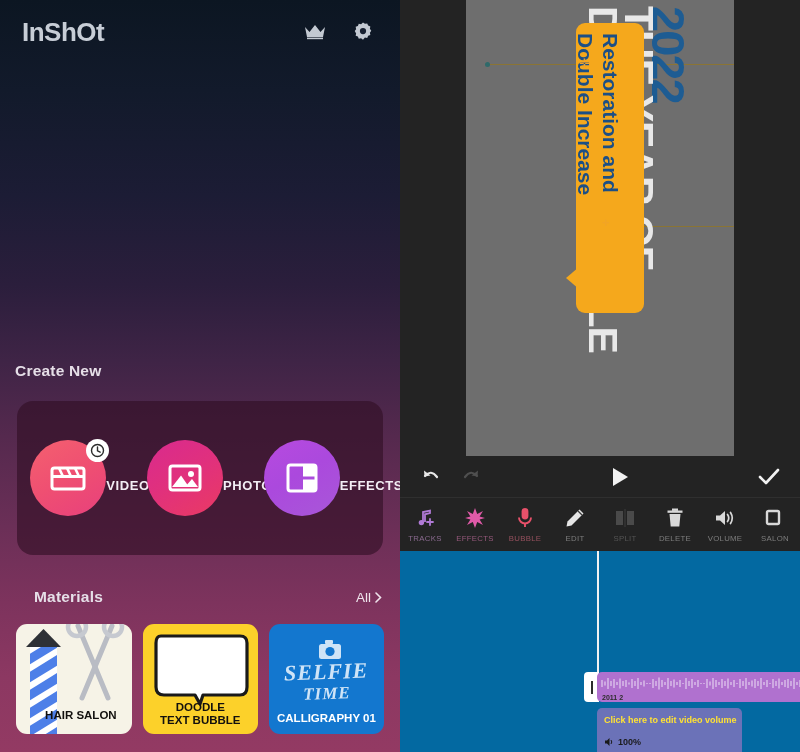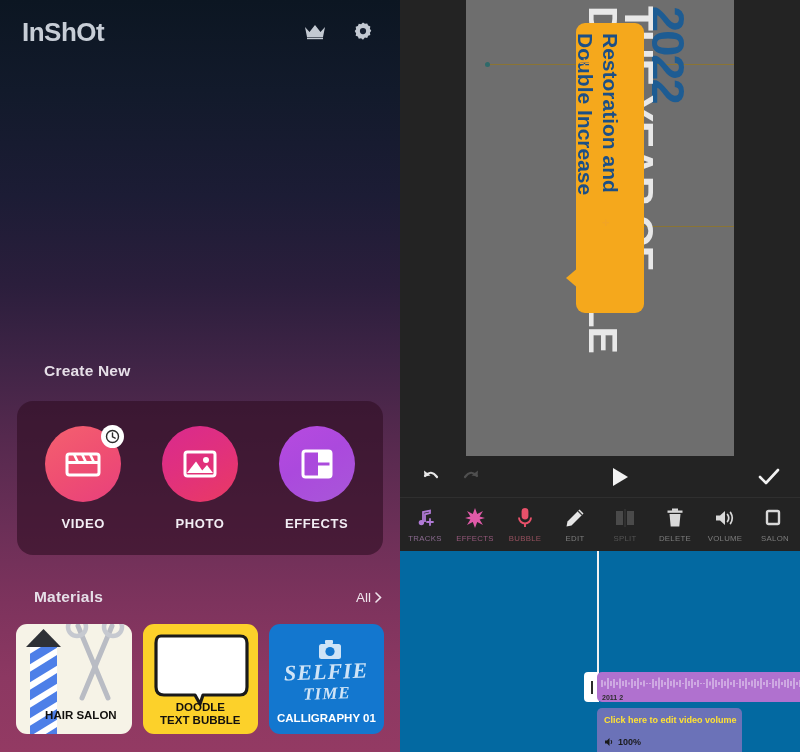--- a/index.html
+++ b/index.html
@@ -26,32 +26,32 @@
   .logo {
     font-size: 26px; font-weight: bold; color: #c7cdd6;
     letter-spacing: -0.5px;
   }
   .topbar-spacer { flex: 1; }
   .topicon { width: 30px; height: 30px; display:flex; align-items:center; justify-content:center; margin-left: 18px; }
   .topicon svg { display:block; }
 
   .section-title {
     color: #e6dfe8; font-size: 15.5px; font-weight: bold;
-    padding-left: 44px; letter-spacing: 0.2px;
+    padding-left: 15px; letter-spacing: 0.2px;
   }
   #create-title { margin-top: 298px; }
 
   .create-card {
     margin: 21px 17px 0 17px; height: 154px;
     background: rgba(48,14,36,0.62);
     border-radius: 16px;
     display: flex; align-items: center; justify-content: space-around;
     padding: 0 8px;
   }
-  .create-item { display: flex; flex-direction: column; align-items: center; width: 106px; }
+  .create-item { display: flex; flex-direction: row; align-items: center; width: 106px; }
   .circle-wrap { position: relative; width: 76px; height: 76px; }
   .circle {
     width: 76px; height: 76px; border-radius: 50%;
     display: flex; align-items: center; justify-content: center;
   }
   .c-video { background: linear-gradient(150deg, #f4606f 0%, #ef4f72 50%, #e8407c 100%); }
   .c-photo { background: linear-gradient(150deg, #d92a8e 0%, #e0307e 45%, #ea3a63 100%); }
   .c-collage { background: linear-gradient(150deg, #b74ae0 0%, #ab49dd 45%, #a857d8 100%); }
   .badge {
     position: absolute; right: -3px; top: -1px;

